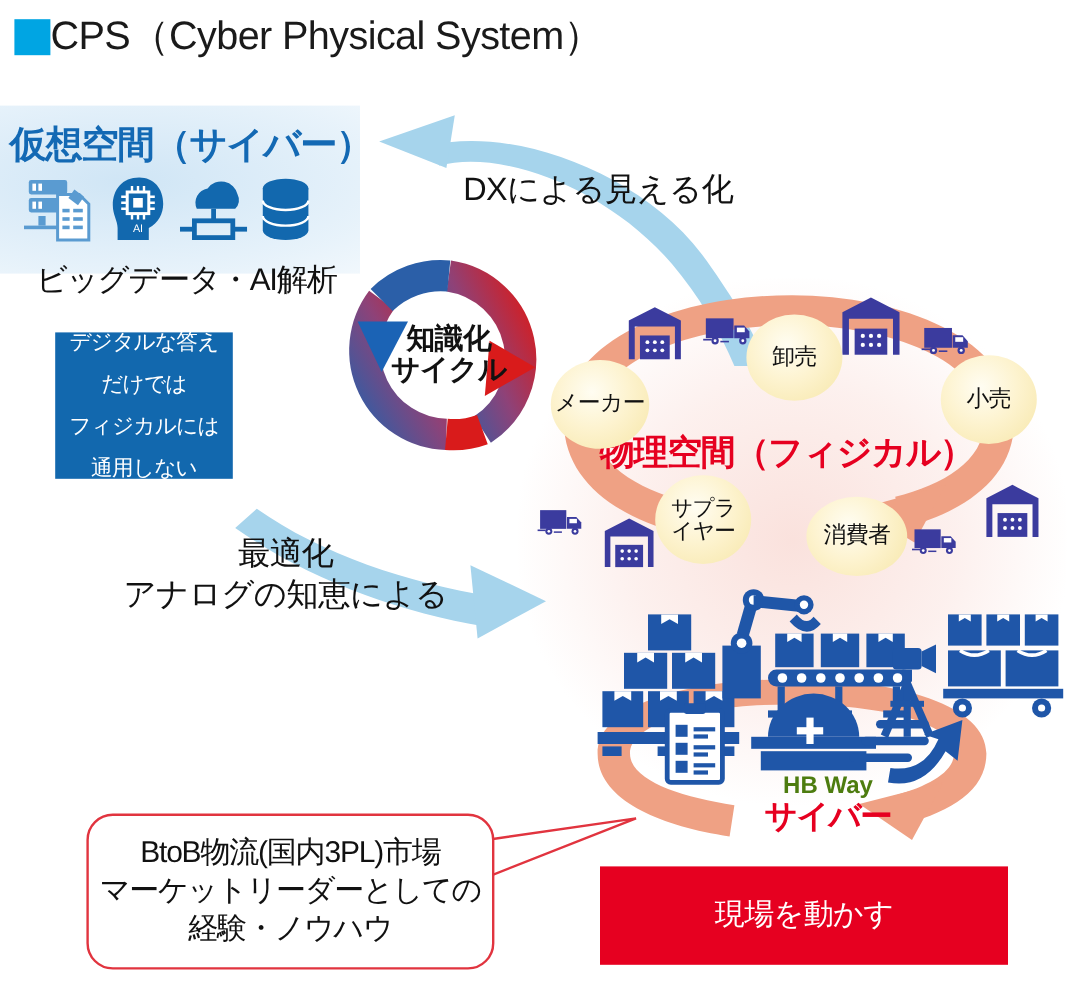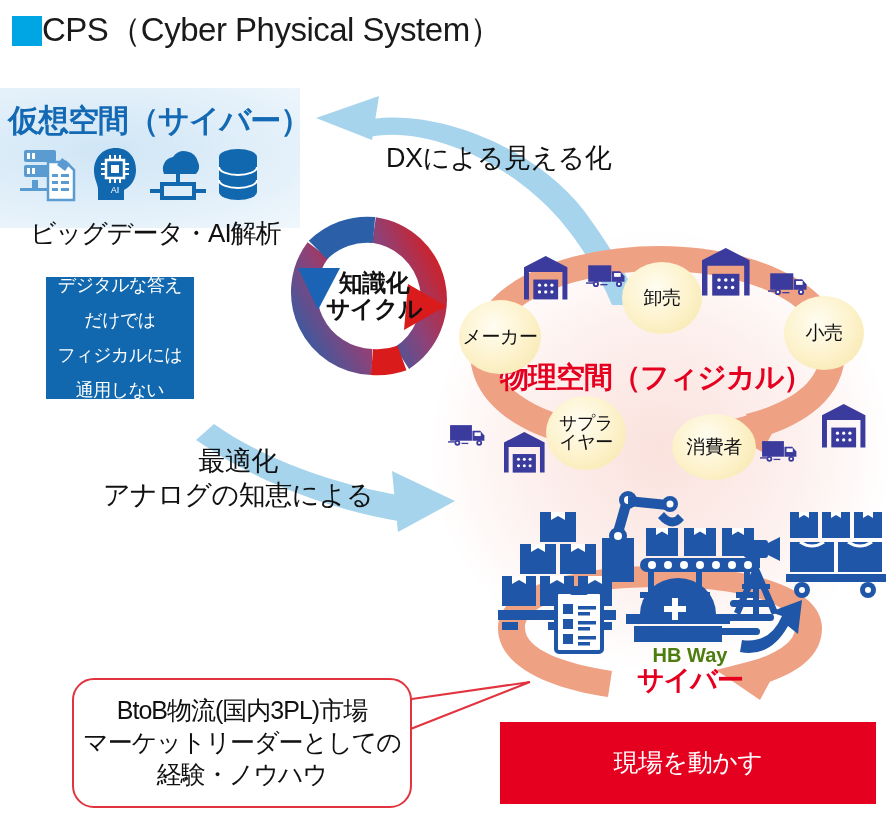--- a/index.html
+++ b/index.html
@@ -115,21 +115,21 @@
 
   
   #hbway-wrap{
     position:absolute;left:590px;top:645px;width:200px;text-align:center;
   }
   #hbway-en{font-size:20px;font-weight:bold;color:#4d7c0f;line-height:1.05;letter-spacing:0px;}
   #hbway-jp{font-size:27px;font-weight:bold;color:#E60020;line-height:1.1;letter-spacing:-1px;}
 
   
   #onsite-box{
-    position:absolute;left:500px;top:722px;width:376px;height:82px;
+    position:absolute;left:500px;top:722px;width:340px;height:82px;
     background:#E60020;
     display:flex;flex-direction:column;align-items:center;justify-content:center;
   }
   #onsite-box div{
     color:#fff;font-size:25px;line-height:1.26;white-space:nowrap;letter-spacing:-.5px;
   }
 
   
   #callout{
     position:absolute;left:72px;top:678px;width:336px;height:126px;

